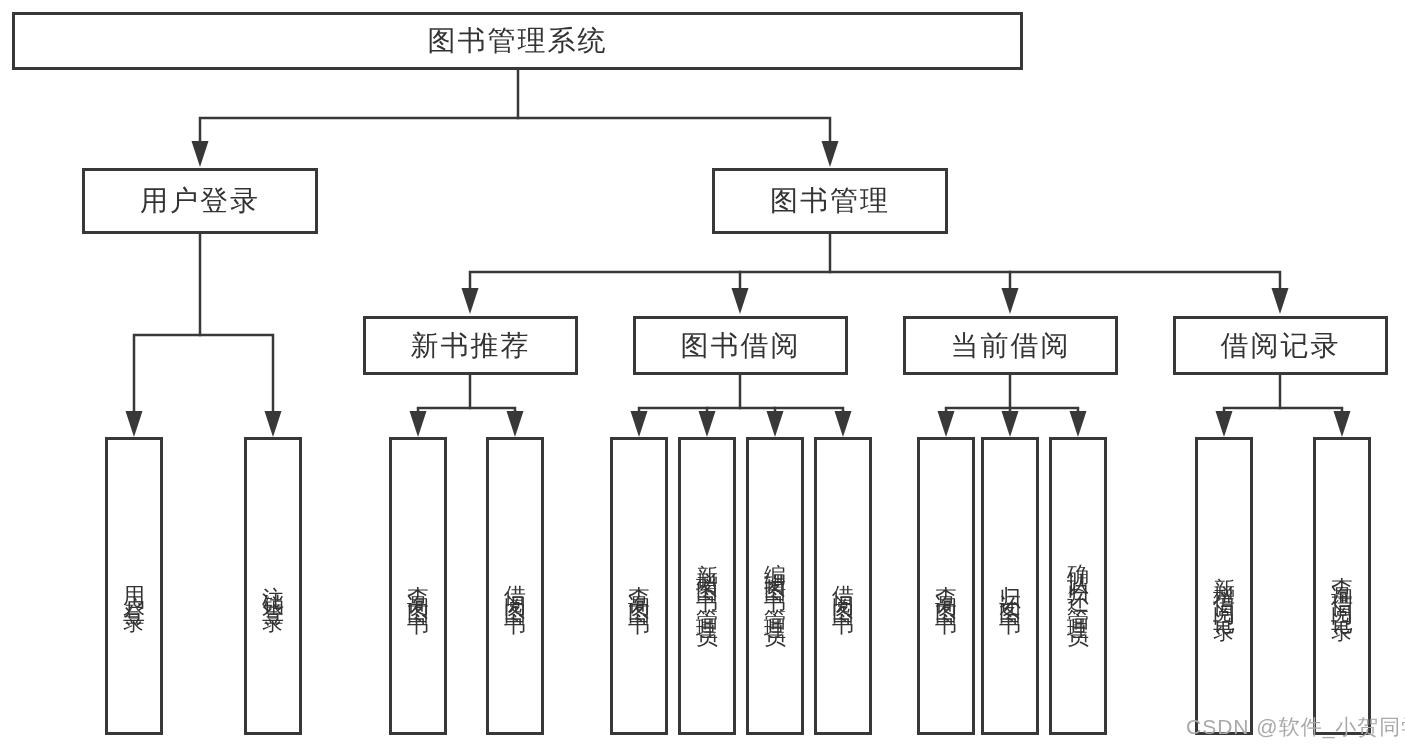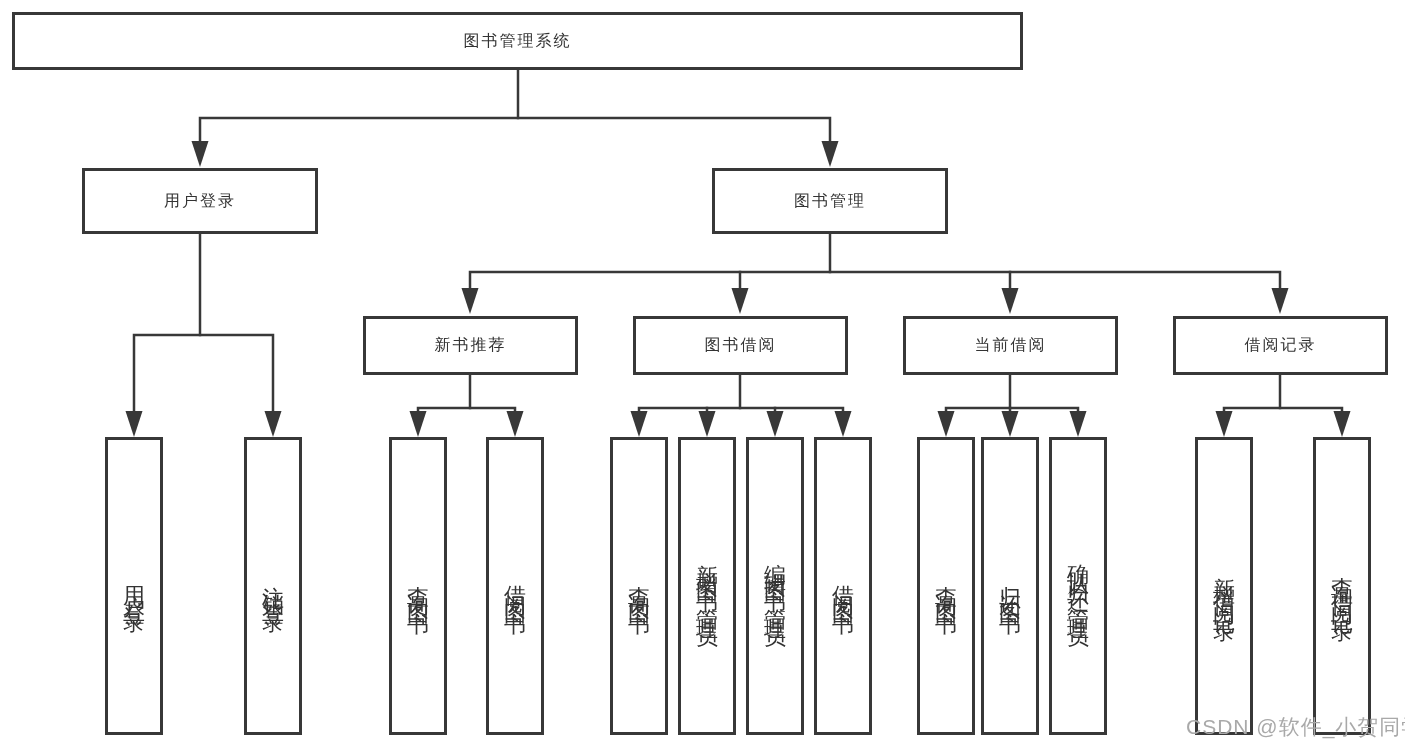--- a/index.html
+++ b/index.html
@@ -30,21 +30,21 @@
     position: absolute;
     background: #ffffff;
     border: 3px solid #383838;
     box-sizing: border-box;
     display: flex;
     align-items: center;
     justify-content: center;
     color: #333333;
   }
   .hbox span {
-    font-size: 16px;
+    font-size: 28px;
     letter-spacing: 2px;
     white-space: nowrap;
   }
   .vbox span {
     writing-mode: vertical-lr;
     text-orientation: mixed;
     font-size: 22px;
     letter-spacing: 9px;
     line-height: 1.1;
   }

